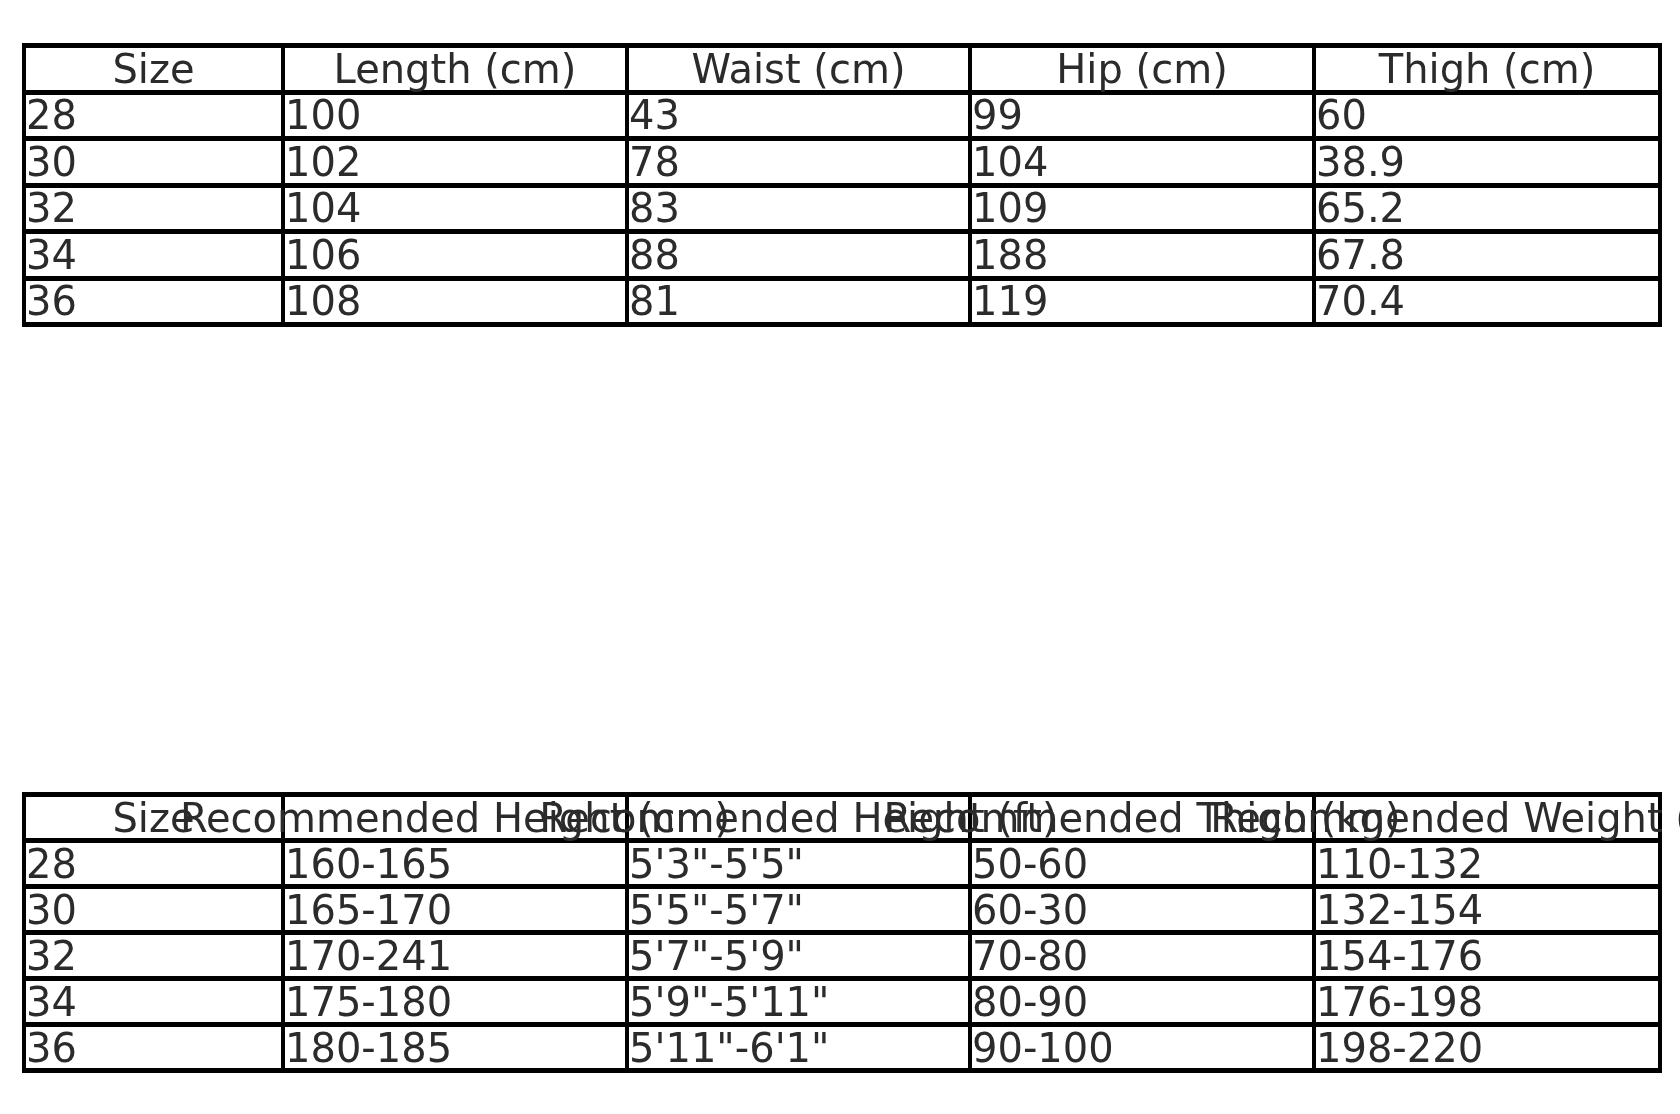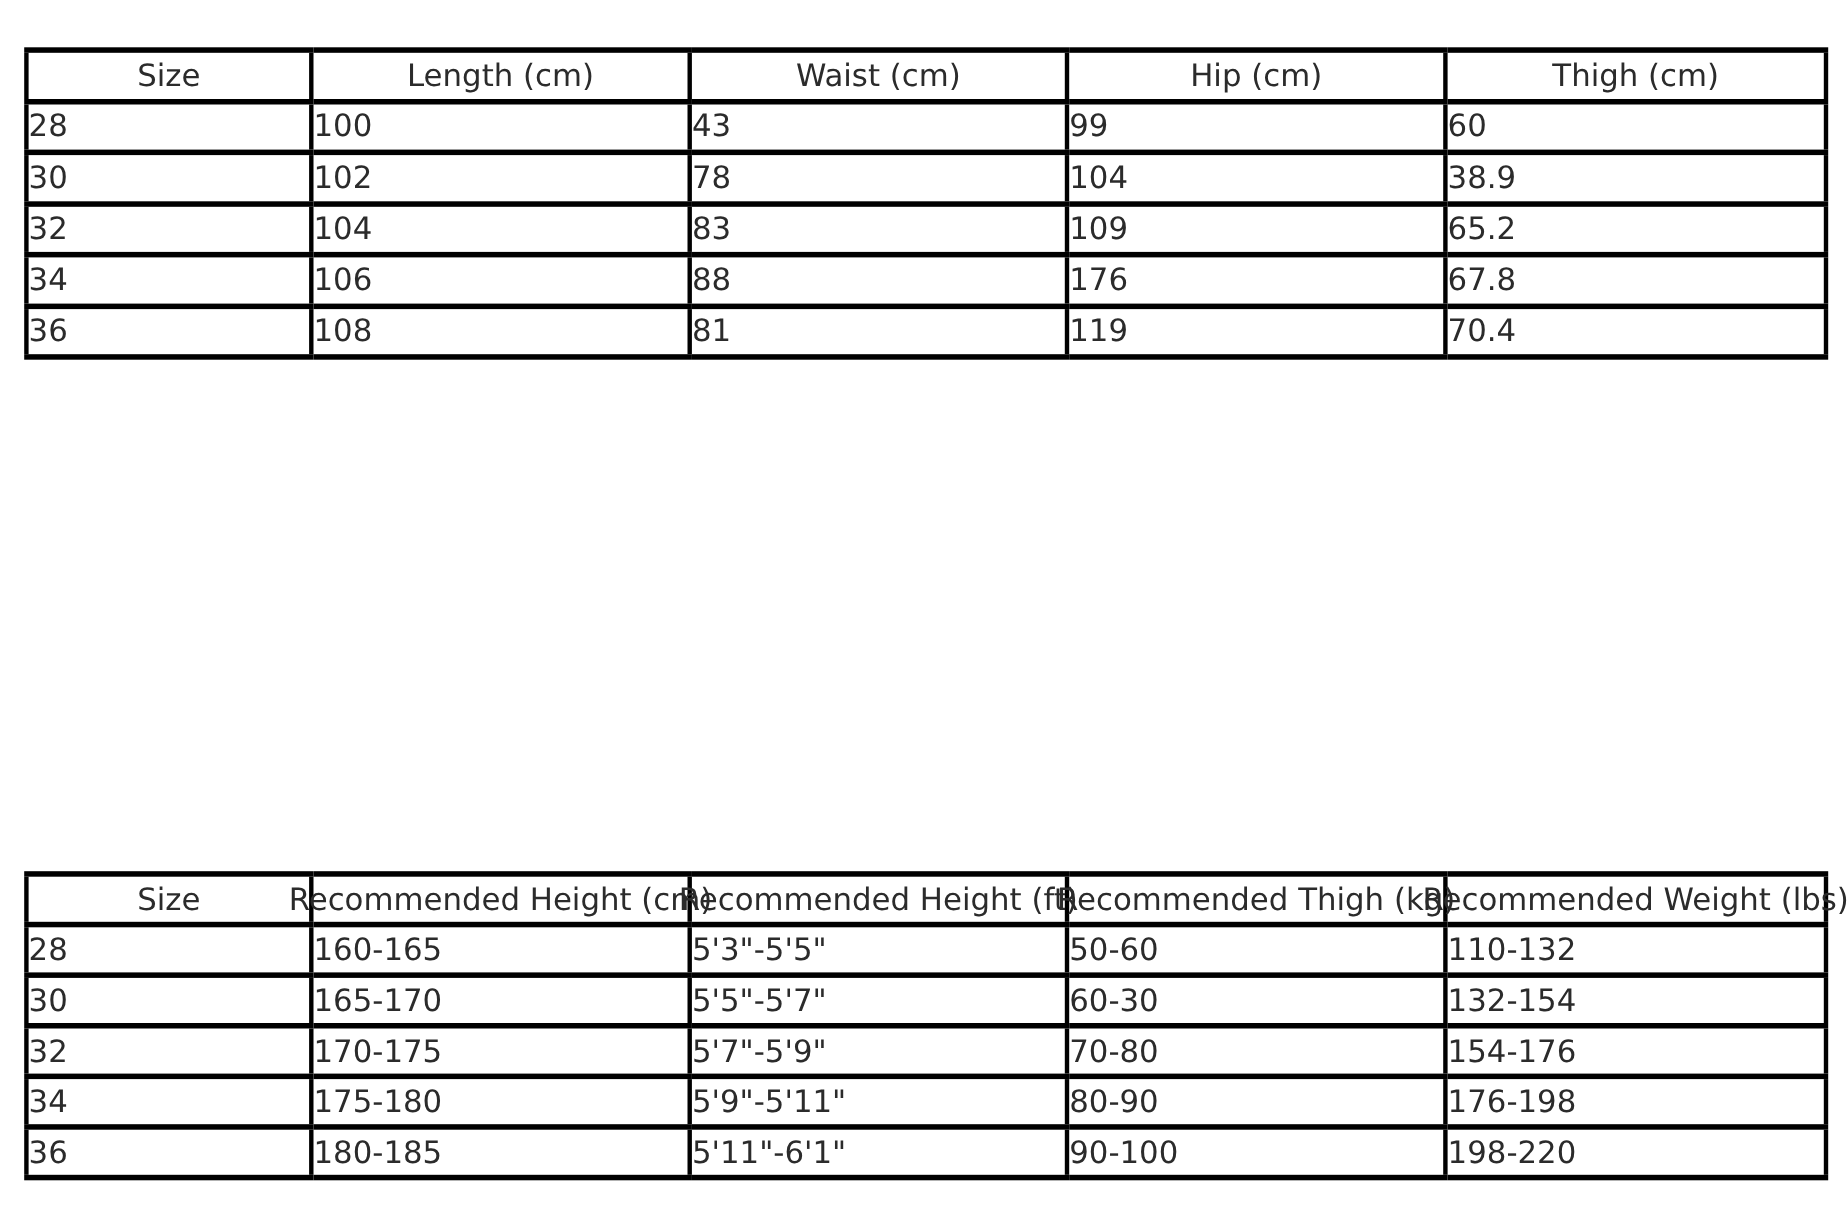--- a/index.html
+++ b/index.html
@@ -27,21 +27,21 @@
   .data-table col.c3 { width: 343px; }
   .data-table col.c4 { width: 344px; }
   .data-table col.c5 { width: 346px; }
   .data-table th, .data-table td {
     border: 4px solid #000000;
     border-top-width: 5px;
     border-bottom-width: 5px;
     padding: 0;
     vertical-align: middle;
     font-weight: 400;
-    font-size: 28px;
+    font-size: 40px;
     line-height: 1;
     position: relative;
     overflow: visible;
     white-space: nowrap;
   }
   
   .hdr-label {
     position: absolute;
     left: 50%;
     top: 50%;
@@ -103,21 +103,21 @@
         <td>32</td>
         <td>104</td>
         <td>83</td>
         <td>109</td>
         <td>65.2</td>
       </tr>
       <tr>
         <td>34</td>
         <td>106</td>
         <td>88</td>
-        <td>176</td>
+        <td>188</td>
         <td>67.8</td>
       </tr>
       <tr>
         <td>36</td>
         <td>108</td>
         <td>81</td>
         <td>119</td>
         <td>70.4</td>
       </tr>
     </tbody>
@@ -160,21 +160,21 @@
       </tr>
       <tr>
         <td>30</td>
         <td>165-170</td>
         <td>5'5"-5'7"</td>
         <td>60-30</td>
         <td>132-154</td>
       </tr>
       <tr>
         <td>32</td>
-        <td>170-175</td>
+        <td>170-241</td>
         <td>5'7"-5'9"</td>
         <td>70-80</td>
         <td>154-176</td>
       </tr>
       <tr>
         <td>34</td>
         <td>175-180</td>
         <td>5'9"-5'11"</td>
         <td>80-90</td>
         <td>176-198</td>

